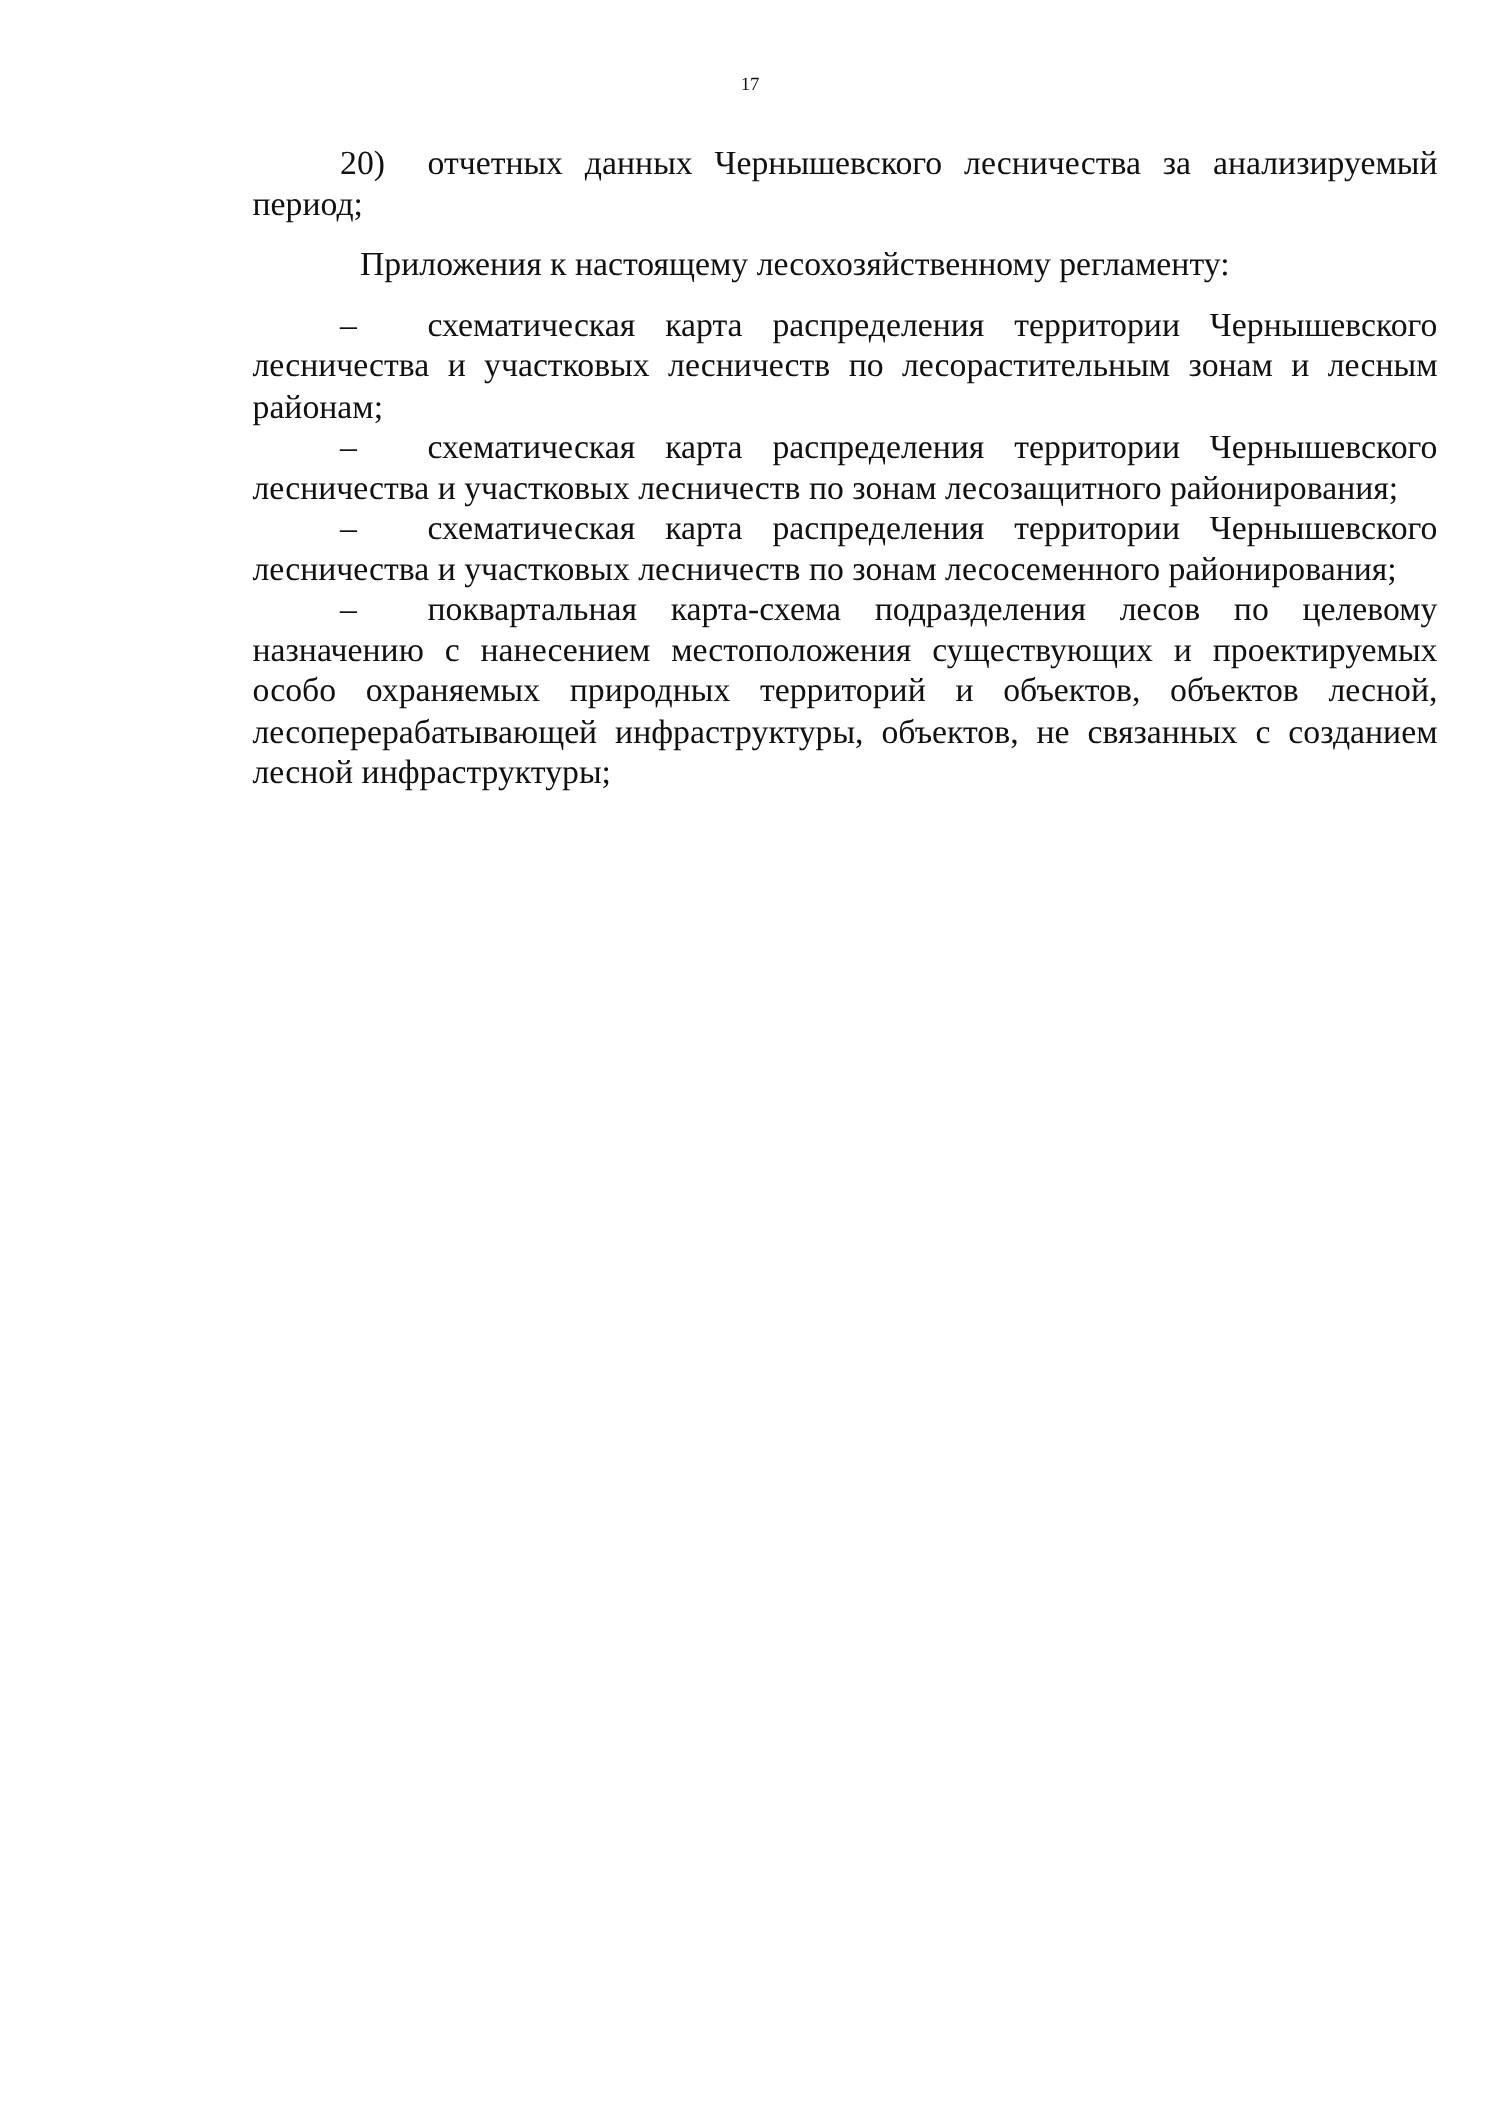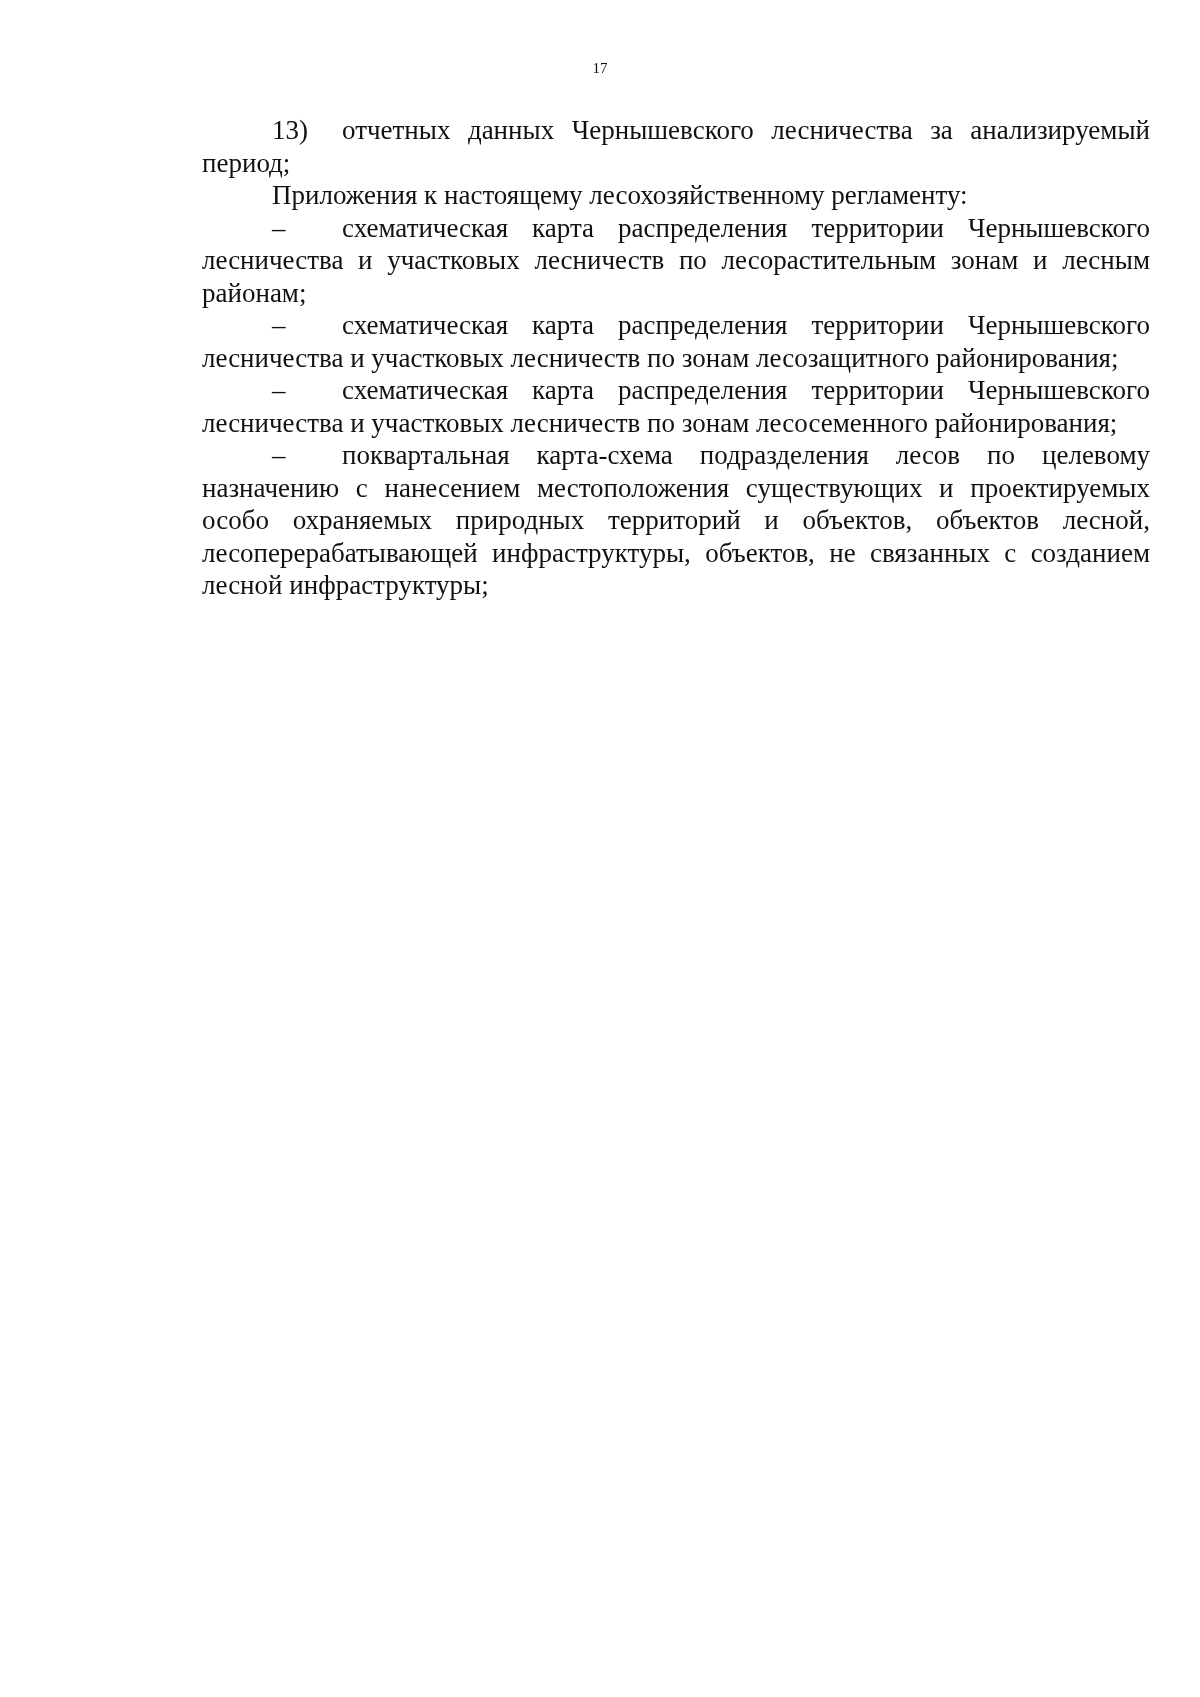--- a/index.html
+++ b/index.html
@@ -39,32 +39,32 @@
     }
     .para .marker {
       display: inline-block;
       width: 70px;
       text-indent: 0;
     }
     .para.numbered .marker {
       width: 70px;
     }
     .intro {
-      margin: 0;
+      margin: 16px;
       text-indent: 70px;
       text-align: left;
     }
   </style>
 </head>
 <body>
 
 <div class="page-number">17</div>
 
 <div class="content">
-  <p class="para numbered"><span class="marker">13)</span><span>отчетных данных Чернышевского лесничества за анализируемый период;</span></p>
+  <p class="para numbered"><span class="marker">20)</span><span>отчетных данных Чернышевского лесничества за анализируемый период;</span></p>
 
   <p class="intro">Приложения к настоящему лесохозяйственному регламенту:</p>
 
 
   <p class="para"><span class="marker">–</span><span>схематическая карта распределения территории Чернышевского лесничества и участковых лесничеств по лесорастительным зонам и лесным районам;</span></p>
 
   <p class="para"><span class="marker">–</span><span>схематическая карта распределения территории Чернышевского лесничества и участковых лесничеств по зонам лесозащитного районирования;</span></p>
 
   <p class="para"><span class="marker">–</span><span>схематическая карта распределения территории Чернышевского лесничества и участковых лесничеств по зонам лесосеменного районирования;</span></p>
 

